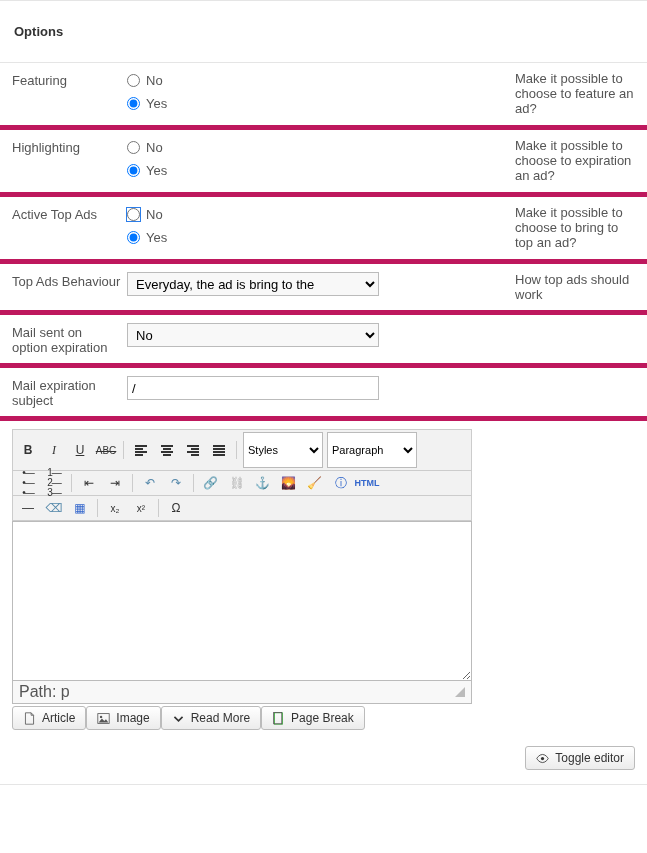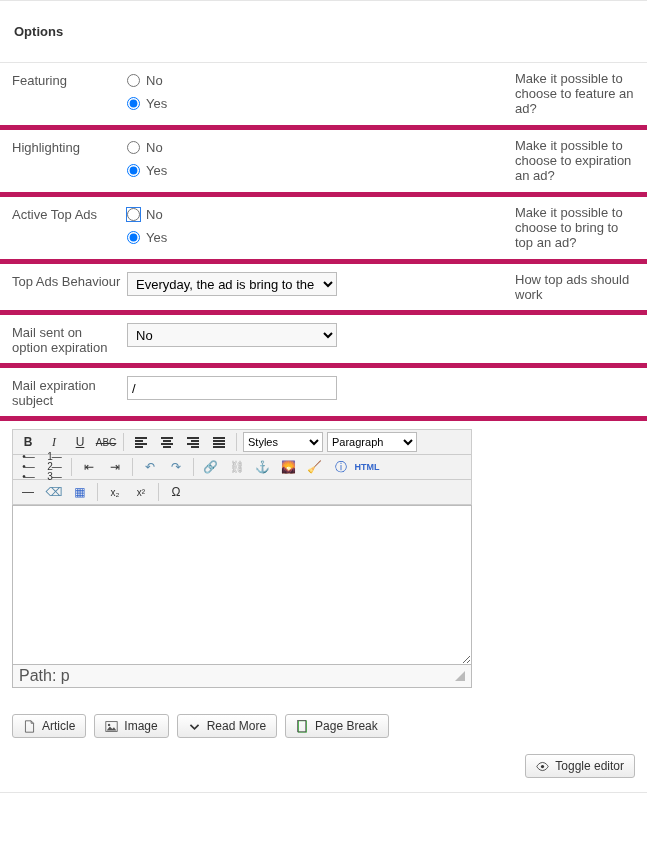--- a/index.html
+++ b/index.html
@@ -45,21 +45,21 @@
   .radio-line {
     display: flex;
     align-items: center;
     gap: 6px;
     padding: 2px 0 6px 0;
     font-size: 13px;
   }
   .radio-line input[type="radio"] { margin:0; }
   .radio-line label { cursor: default; }
   select.wide, input.wide {
-    width: 210px;
+    width: 252px;
     height: 24px;
     font-size: 13px;
     border: 1px solid #bbb;
     background: #fff;
     padding: 2px 4px;
   }
   select.wide { background: #f8f8f8; }
   
   .editor-shell {
     width: 460px;
@@ -83,42 +83,42 @@
     cursor: pointer;
     color:#333;
     font-family: Arial, Helvetica, sans-serif;
   }
   .tb.bold { font-weight:bold; }
   .tb.ital { font-style: italic; font-family: Georgia, serif; }
   .tb.und  { text-decoration: underline; }
   .tb.strike { text-decoration: line-through; font-size:10px; }
   .sep { width:1px; height:18px; background: #ccc; margin:0 2px; }
   .tbsel {
-    height: 20px; font-size: 11px; border:1px solid #bbb; background:#fff;
+    height: 36px; font-size: 11px; border:1px solid #bbb; background:#fff;
   }
   .editor-area {
     width:100%;
     height:160px;
     border:1px solid #bbb;
     background:#fff;
     resize: both;
     overflow:auto;
   }
   .editor-path {
     border:1px solid #bbb; border-top:none;
     background:#f8f8f8; font-size:16px;
     padding:2px 6px; color:#555;
     display:flex; justify-content:space-between; align-items:center;
   }
   .resize-grip {
     width:0;height:0;
     border-right:10px solid #bbb;
     border-top:10px solid transparent;
   }
-  .btnrow { margin-top:26px; display:flex; flex-wrap:wrap; gap:8px; }
+  .btnrow { margin-top:2px; display:flex; flex-wrap:wrap; }
   .actbtn {
     border:1px solid #bbb;
     background: linear-gradient(#fff,#ececec);
     border-radius: 3px;
     padding: 4px 10px;
     font-size:12px;
     color:#333;
     cursor:pointer;
     display:inline-flex; align-items:center; gap:6px;
   }

